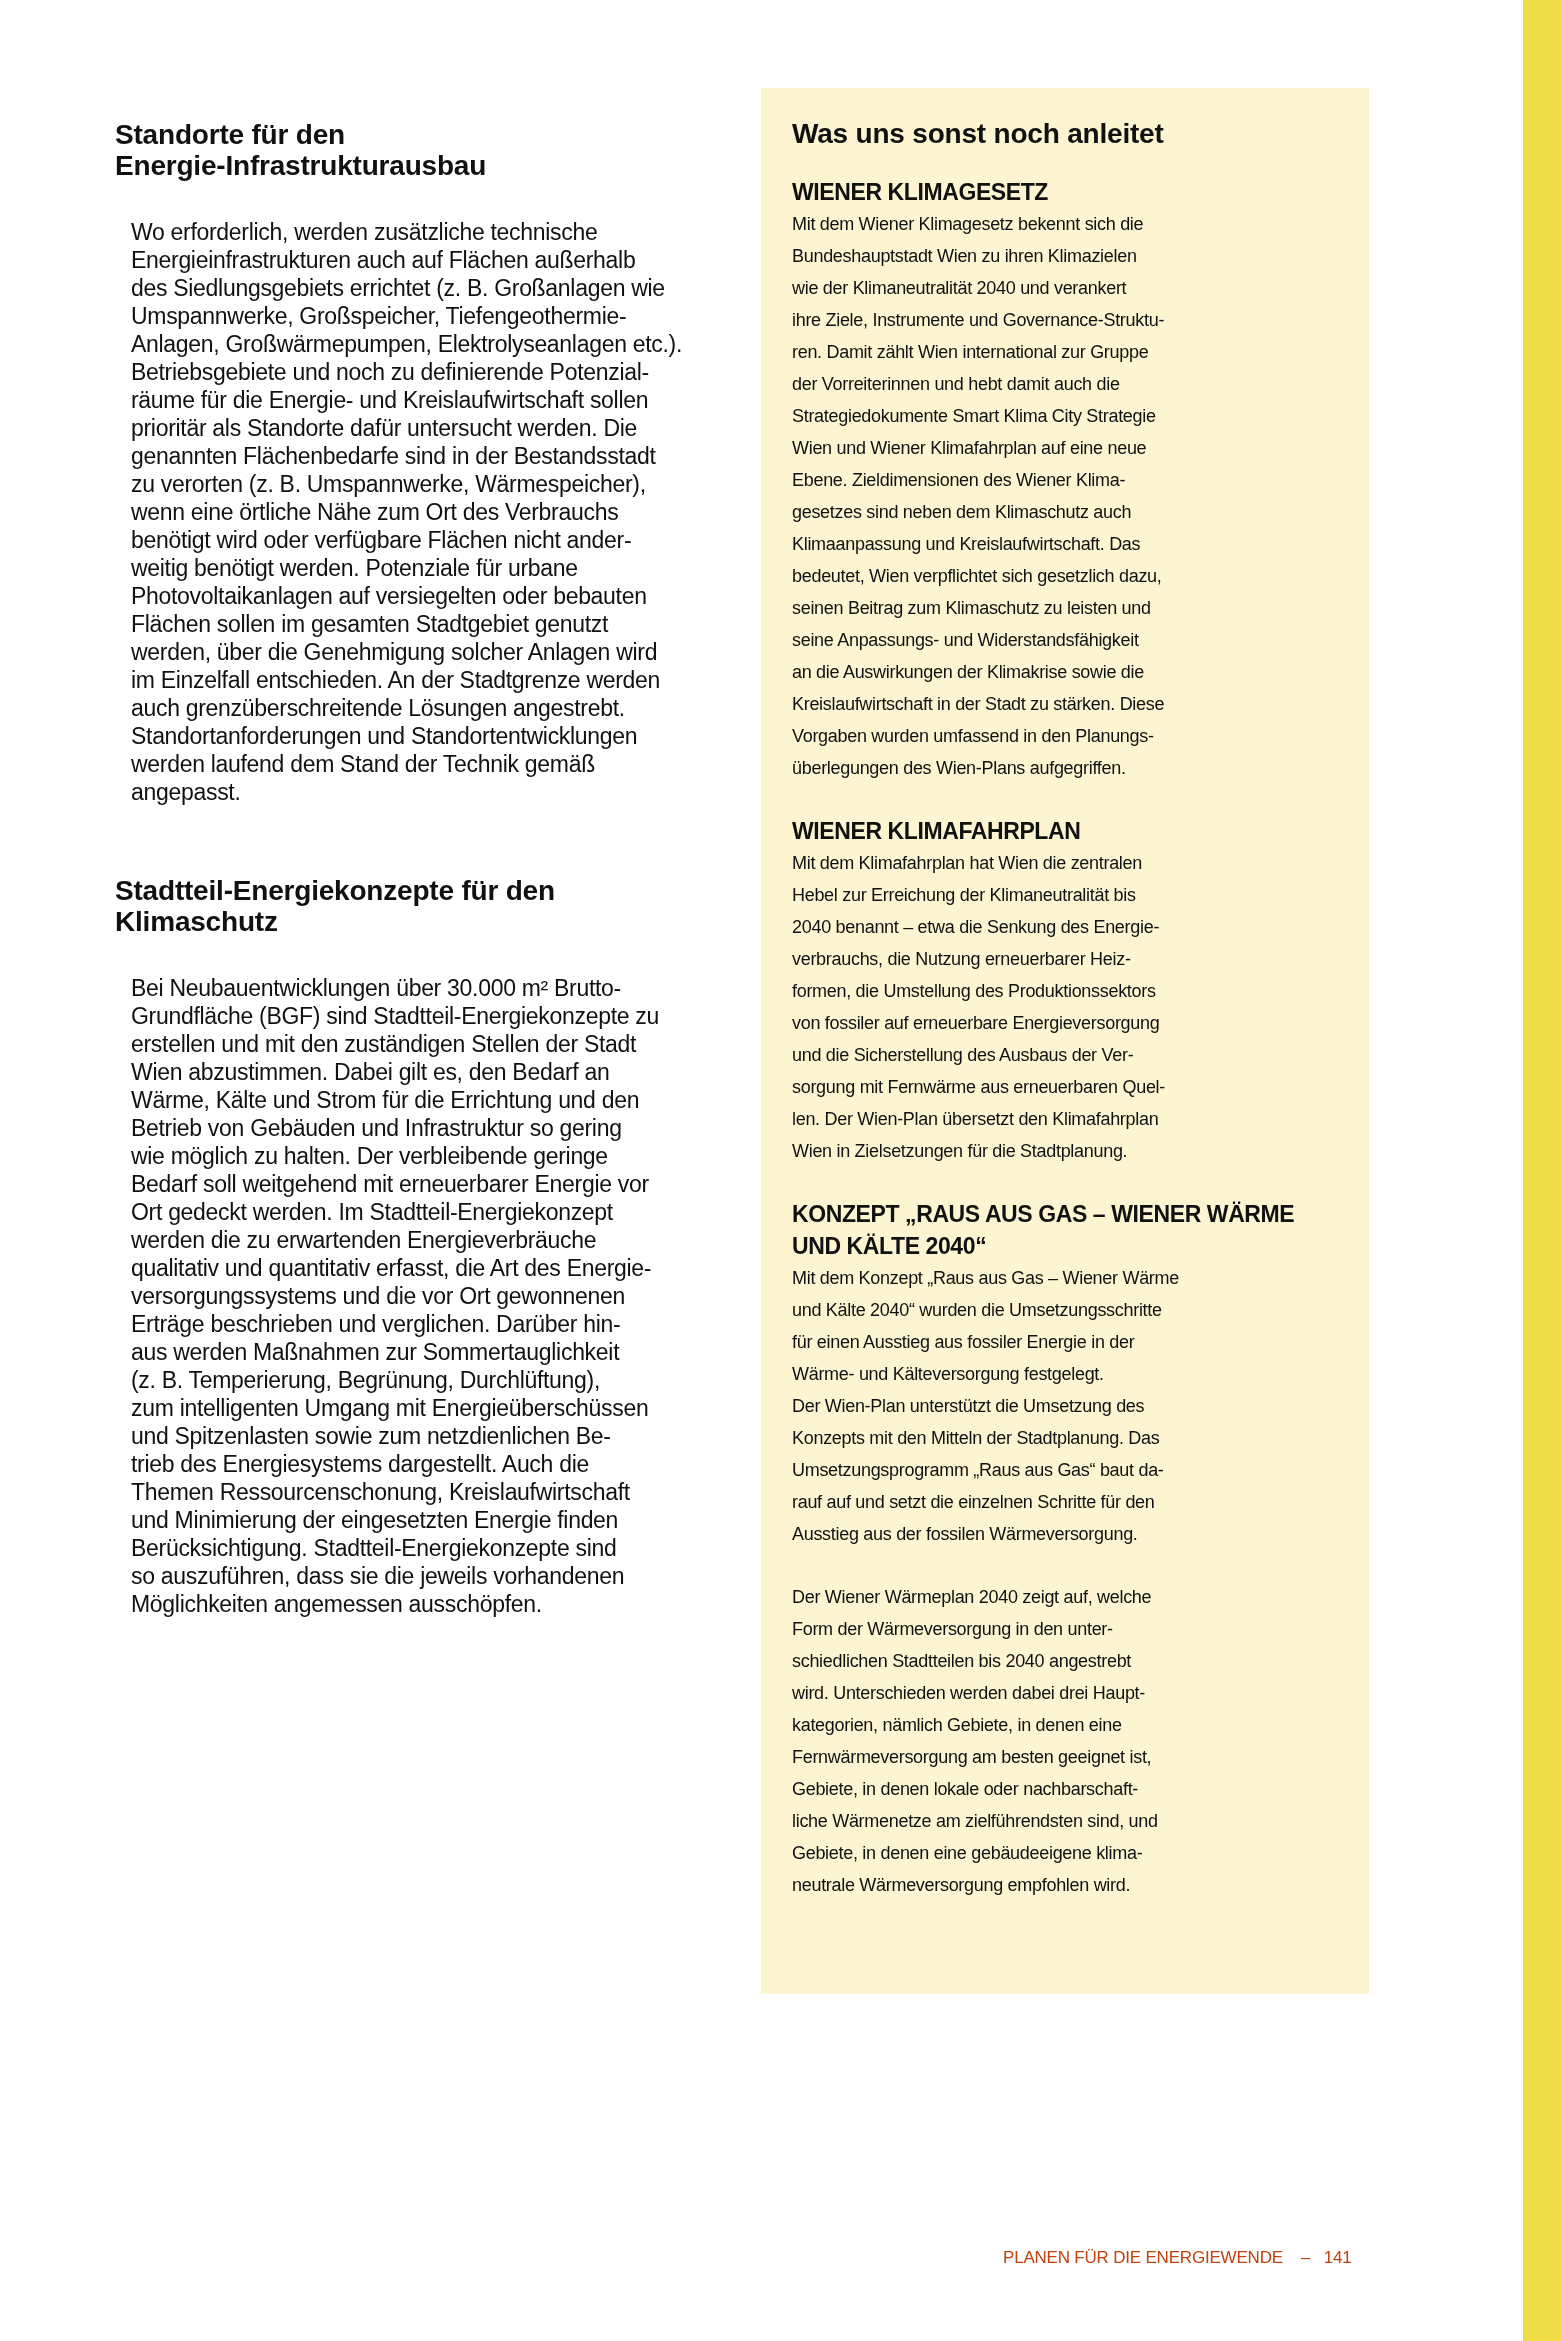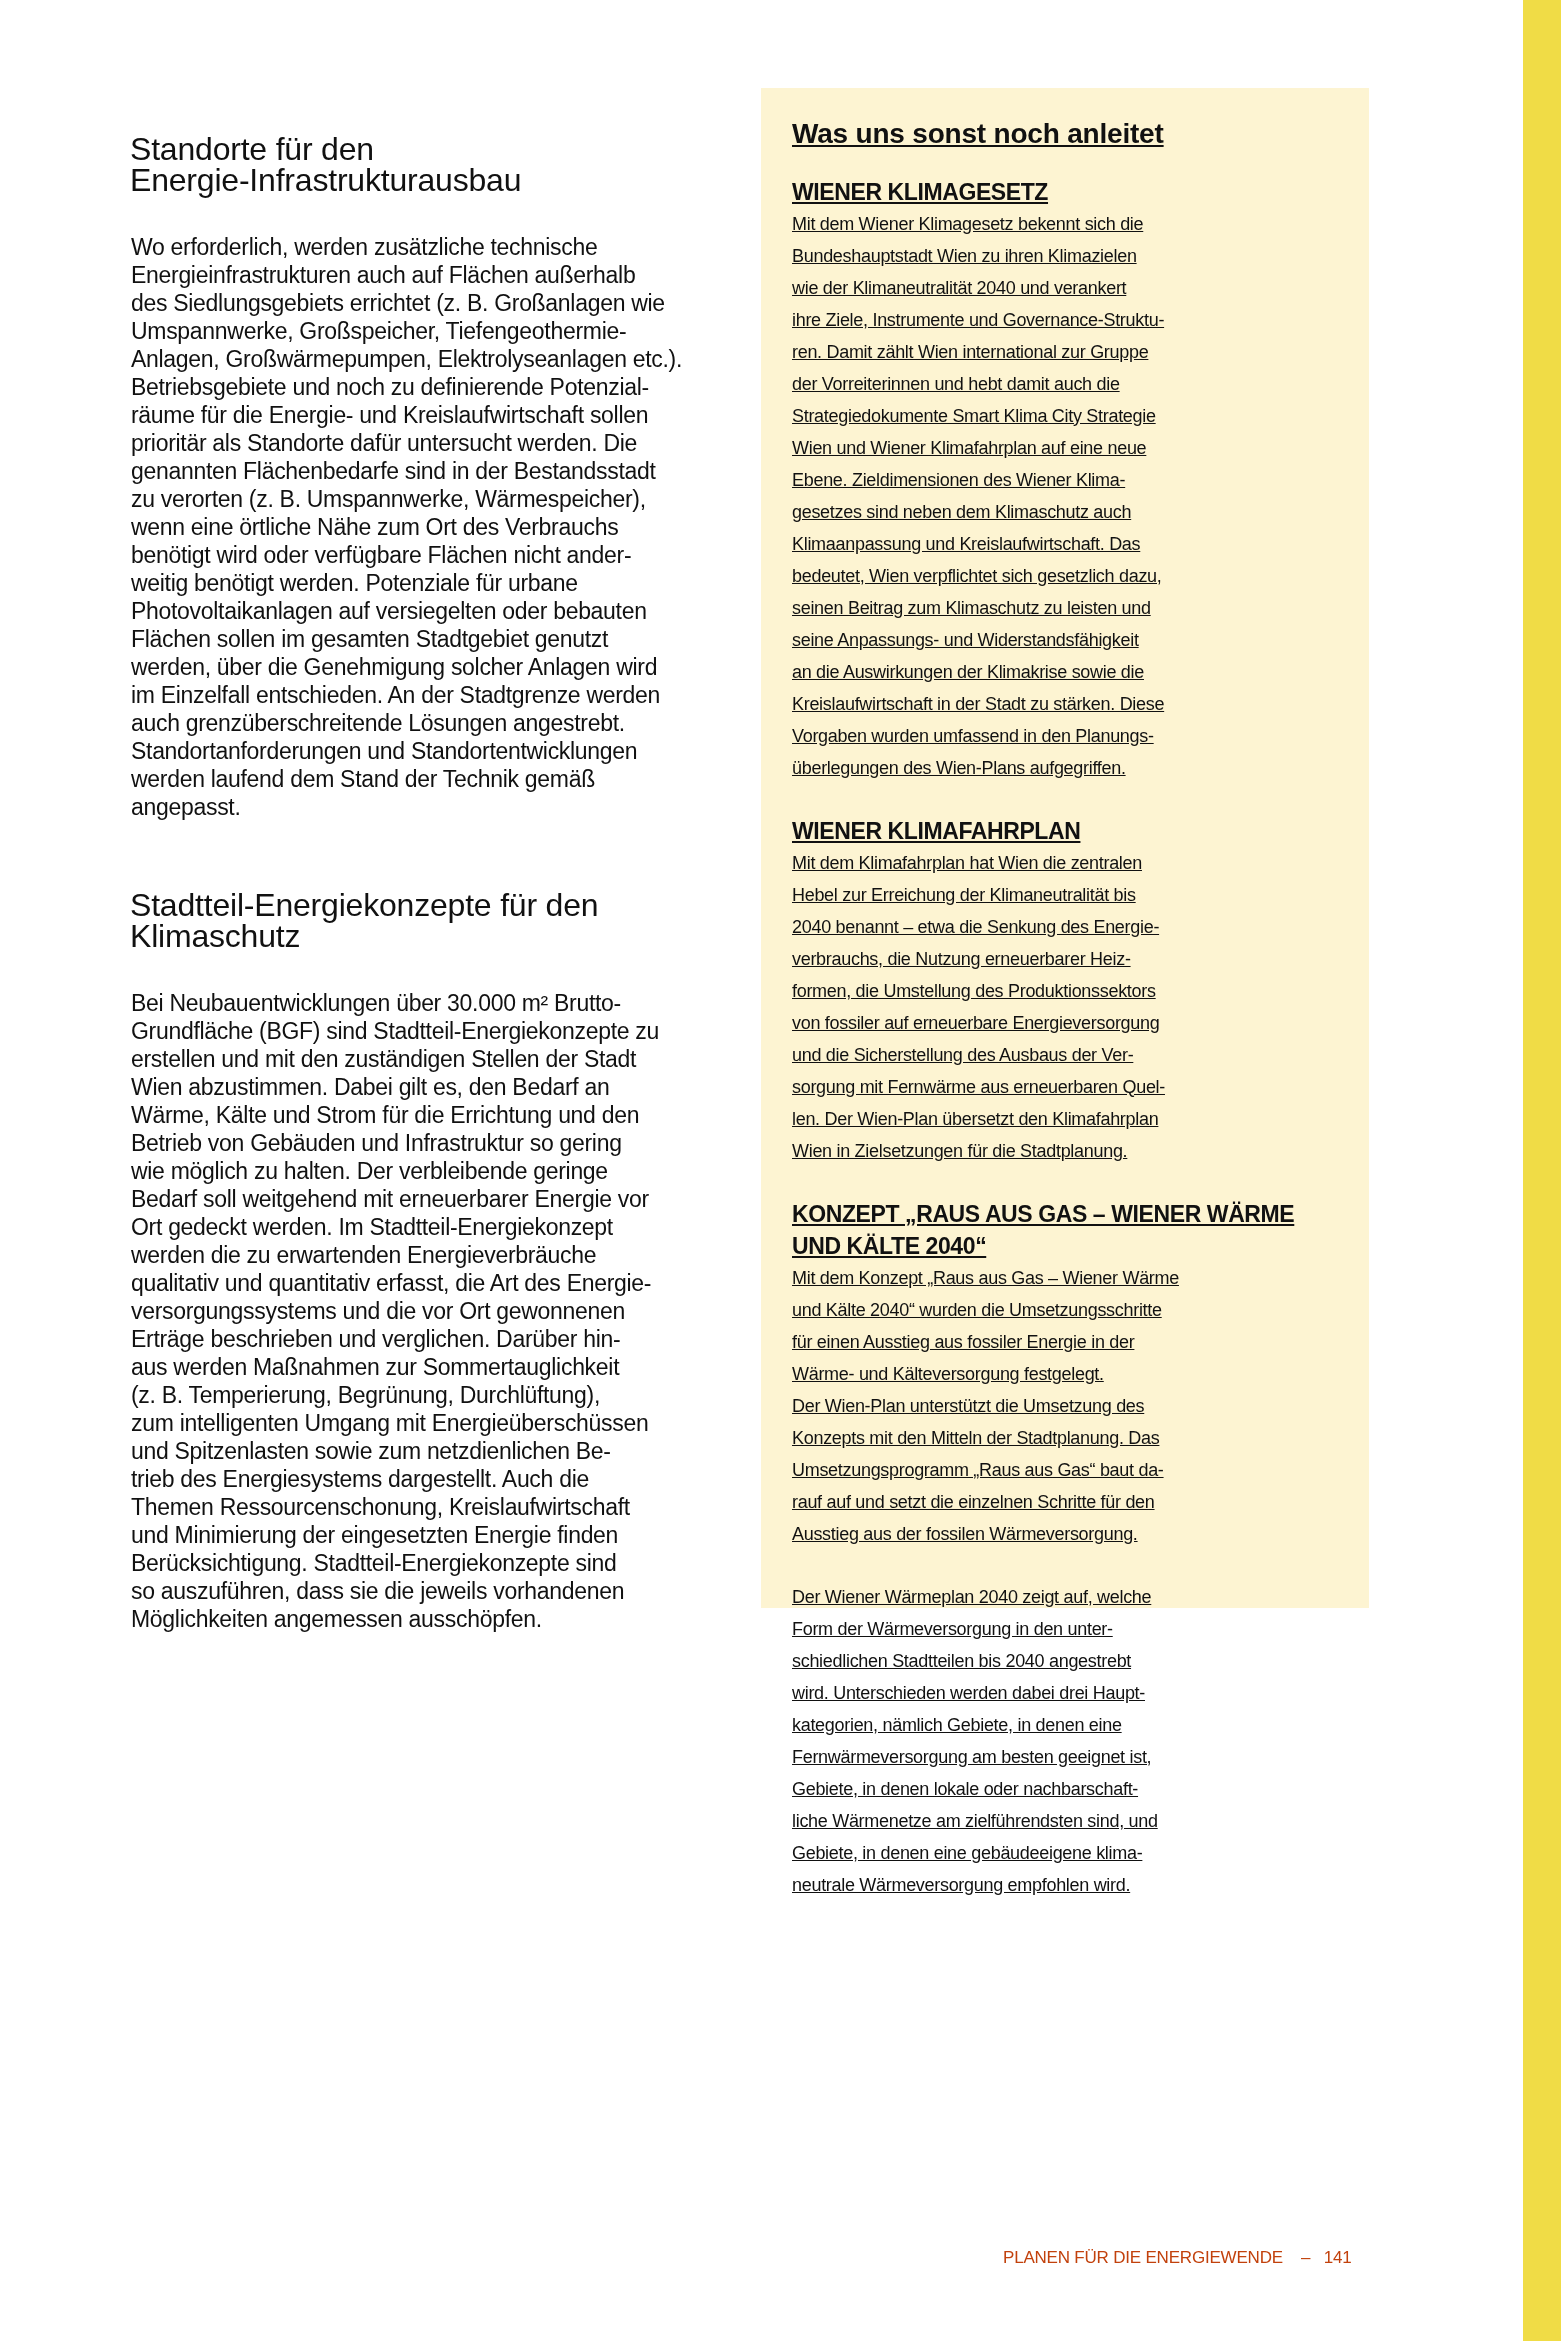--- a/index.html
+++ b/index.html
@@ -23,46 +23,45 @@
       height: 2342px;
       background: #f0dc46;
     }
     .left-col {
       position: absolute;
       left: 115px;
       top: 119px;
       width: 617px;
     }
     .section-title {
-      font-size: 32px;
-      font-weight: normal;
+      font-size: 28px;
+      font-weight: bold;
       line-height: 31px;
-      margin: 15px;
+      margin: 0;
       letter-spacing: -0.2px;
     }
     .section-body {
       font-size: 23px;
       line-height: 28px;
       margin: 37px 0 0 16px;
       white-space: pre-line;
       letter-spacing: -0.3px;
     }
     .section-2 {
       margin-top: 69px;
     }
     .info-box {
       position: absolute;
       left: 761px;
       top: 88px;
       width: 608px;
-      height: 1520px;
+      height: 1906px;
       background: #fdf4d2;
       box-sizing: border-box;
       padding: 30px 22px 0 31px;
-      text-decoration: underline;
     }
     .box-title {
       font-size: 28px;
       font-weight: bold;
       line-height: 31px;
       margin: 0 0 26.5px 0;
       letter-spacing: -0.2px;
     }
     .box-item {
       margin: 16px 0 31px 0;

